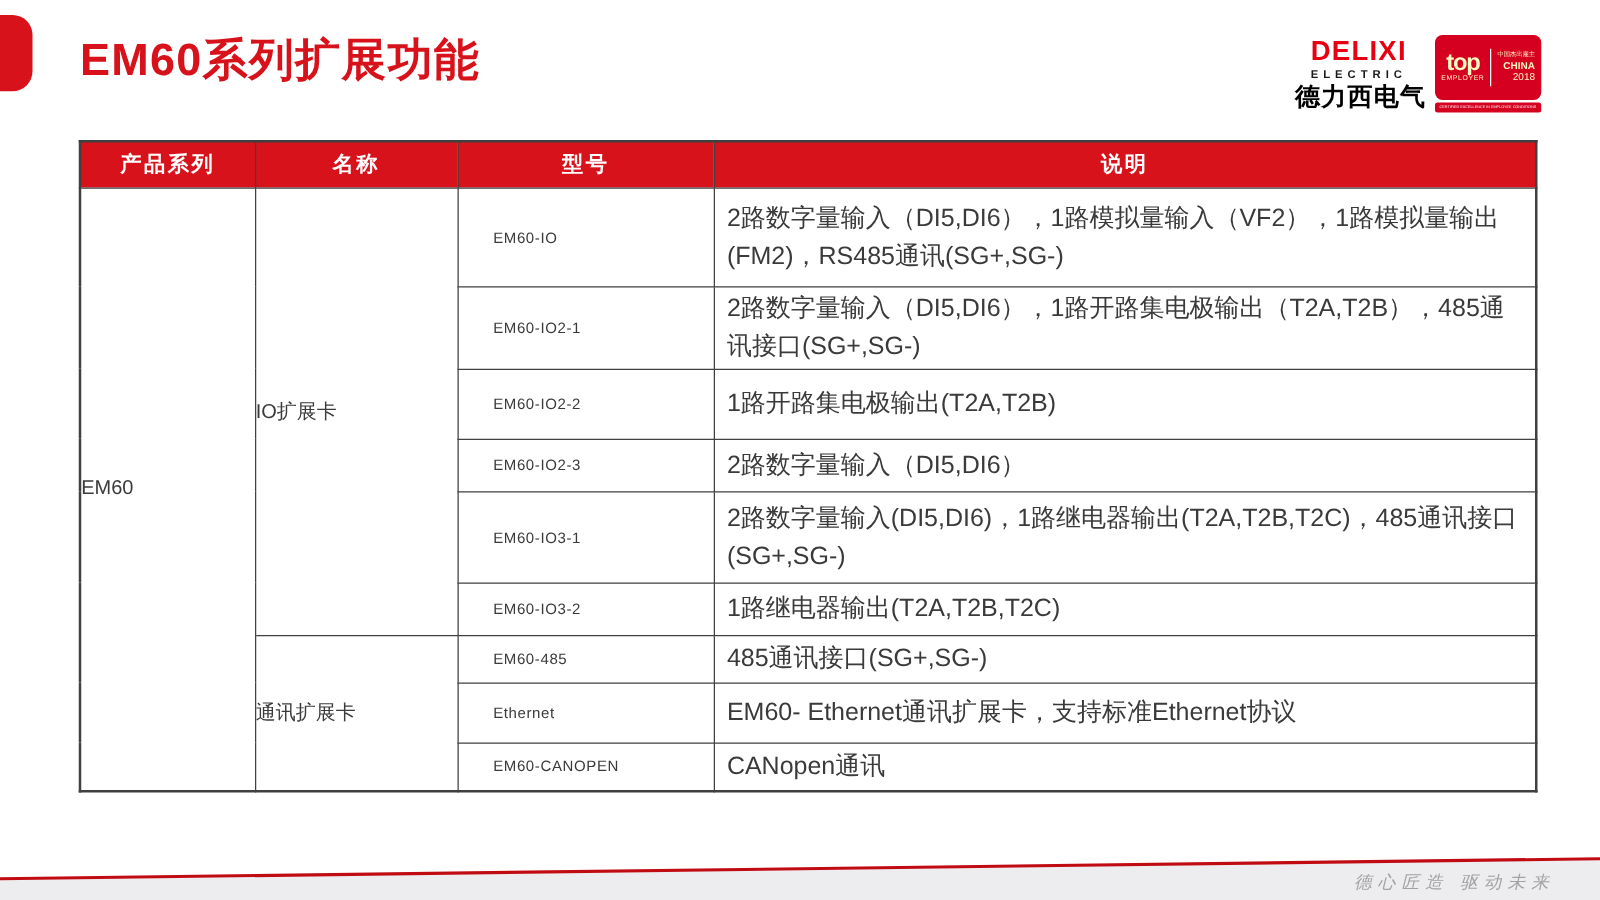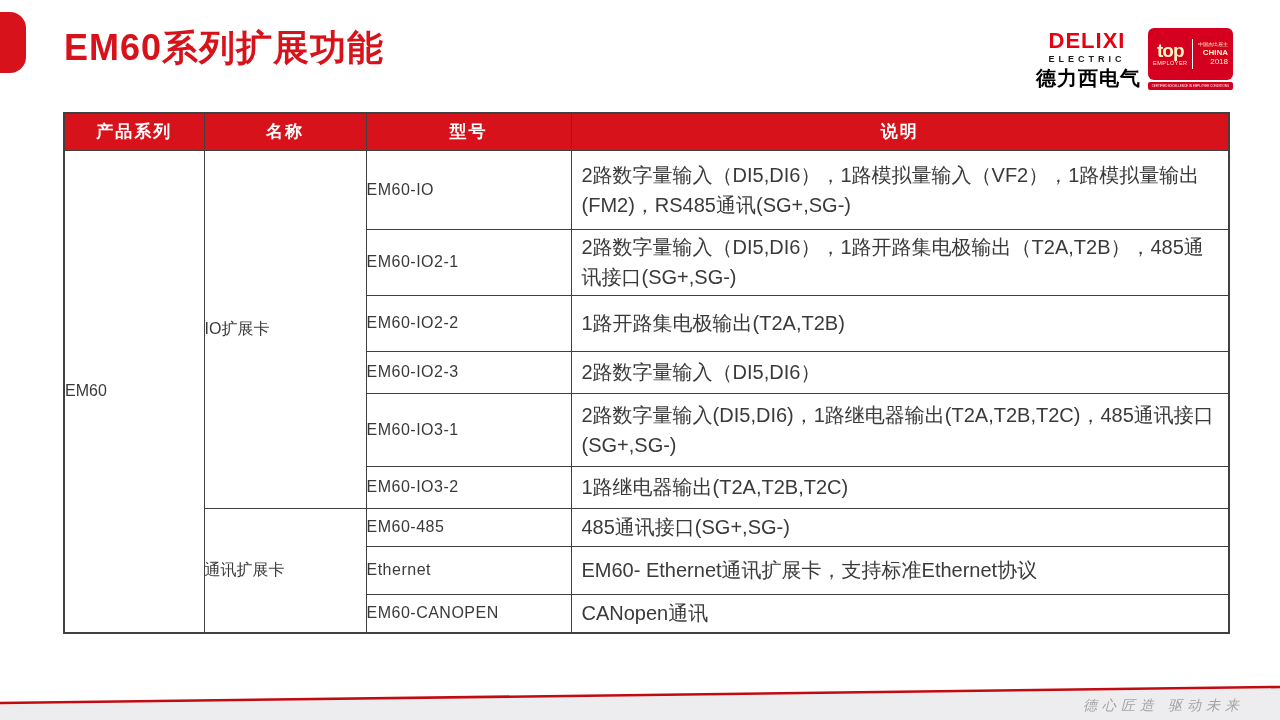--- a/index.html
+++ b/index.html
@@ -58,21 +58,21 @@
   .spec-table th, .spec-table td {
     border:1px solid var(--table_border,#404040);
     vertical-align:middle;
   }
   .spec-table thead tr { height:37px; }
   .spec-table th {
     background:var(--brand_red,#d8121b); color:#fff;
     font-size:17px; font-weight:700; letter-spacing:2px;
   }
   td.series, td.group { font-size:16px;margin-left:17px; }
-  td.model { font-size:16px; letter-spacing:0.5px; }
+  td.model { font-size:12px; letter-spacing:0.5px;padding-left:28px; }
   td.desc { font-size:20px; line-height:1.5; padding:2px 10px; }
   tr.h79{height:79px} tr.h66{height:66px} tr.h56{height:56px} tr.h42{height:42px}
   tr.h73{height:73px} tr.h38{height:38px} tr.h48{height:48px} tr.h47{height:39px}
 
   
   .footer-band { position:absolute; left:0; bottom:0; width:1280px; height:40px; }
   .footer-slogan {
     position:absolute; right:36px; bottom:5px;
     font-size:14px; color:var(--footer_text,#a3a3a3); letter-spacing:5px; white-space:nowrap;font-style:italic;
   }

